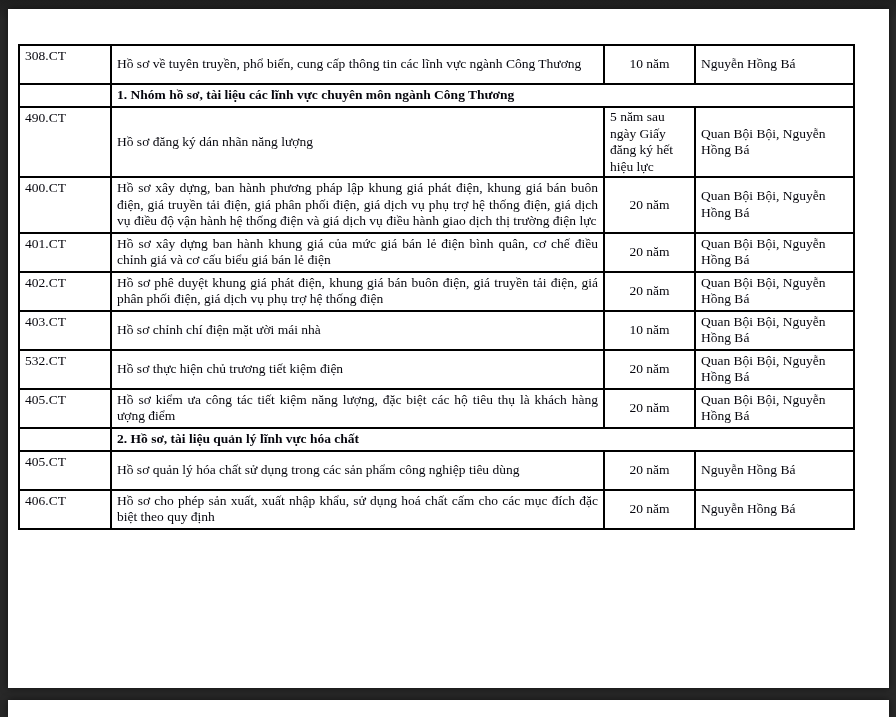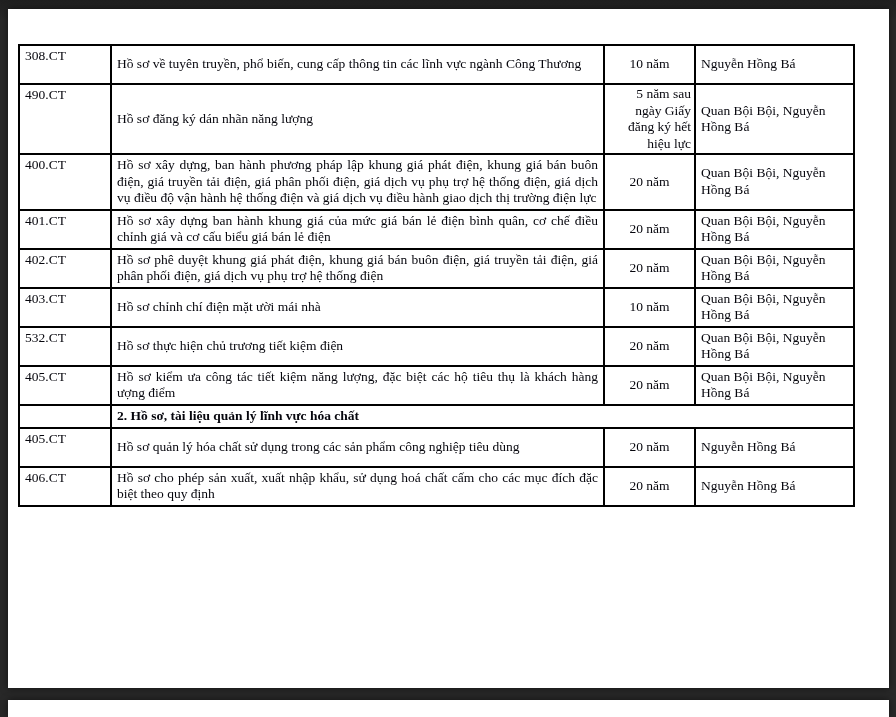--- a/index.html
+++ b/index.html
@@ -37,21 +37,21 @@
     padding: 2px 5px;
     overflow: hidden;
     word-wrap: break-word;
   }
   tr.record > td { height: 33px; }
   tr.section > td { height: 17px; }
 
   td.c-id   { vertical-align: top; padding: 1px 4px 1px 4px; }
   td.c-desc { text-align: justify; text-justify: inter-word; vertical-align: middle; padding: 3px 6px 3px 7px; }
   td.c-dur  { text-align: center; vertical-align: middle; }
-  td.c-dur.long { text-align: right; vertical-align: top; padding: 1px 3px 1px 11px; }
+  td.c-dur.long { text-align: left; vertical-align: top; padding: 1px 3px 1px 5px; }
   td.c-name { vertical-align: middle; padding-left: 6px; }
   td.c-section { font-weight: bold; vertical-align: middle; padding-left: 7px; }
 </style>
 </head>
 <body>
 
 <div class="viewer">
   <div class="page" id="page1">
     <table class="records">
       <colgroup>
@@ -59,20 +59,24 @@
         <col style="width:493px">
         <col style="width:91px">
         <col style="width:159px">
       </colgroup>
       <tbody>
           <tr class="record">
             <td class="c-id">308.CT</td>
             <td class="c-desc">Hồ sơ về tuyên truyền, phổ biến, cung cấp thông tin các lĩnh vực ngành Công Thương</td>
             <td class="c-dur">10 năm</td>
             <td class="c-name">Nguyễn Hồng Bá</td>
+          </tr>
+          <tr class="section">
+            <td class="c-id"></td>
+            <td class="c-section" colspan="3">1. Nhóm hồ sơ, tài liệu các lĩnh vực chuyên môn ngành Công Thương</td>
           </tr>
           <tr class="record">
             <td class="c-id">490.CT</td>
             <td class="c-desc">Hồ sơ đăng ký dán nhãn năng lượng</td>
             <td class="c-dur long">5 năm sau ngày Giấy đăng ký hết hiệu lực</td>
             <td class="c-name">Quan Bội Bội, Nguyễn Hồng Bá</td>
           </tr>
           <tr class="record">
             <td class="c-id">400.CT</td>
             <td class="c-desc">Hồ sơ xây dựng, ban hành phương pháp lập khung giá phát điện, khung giá bán buôn điện, giá truyền tải điện, giá phân phối điện, giá dịch vụ phụ trợ hệ thống điện, giá dịch vụ điều độ vận hành hệ thống điện và giá dịch vụ điều hành giao dịch thị trường điện lực</td>

